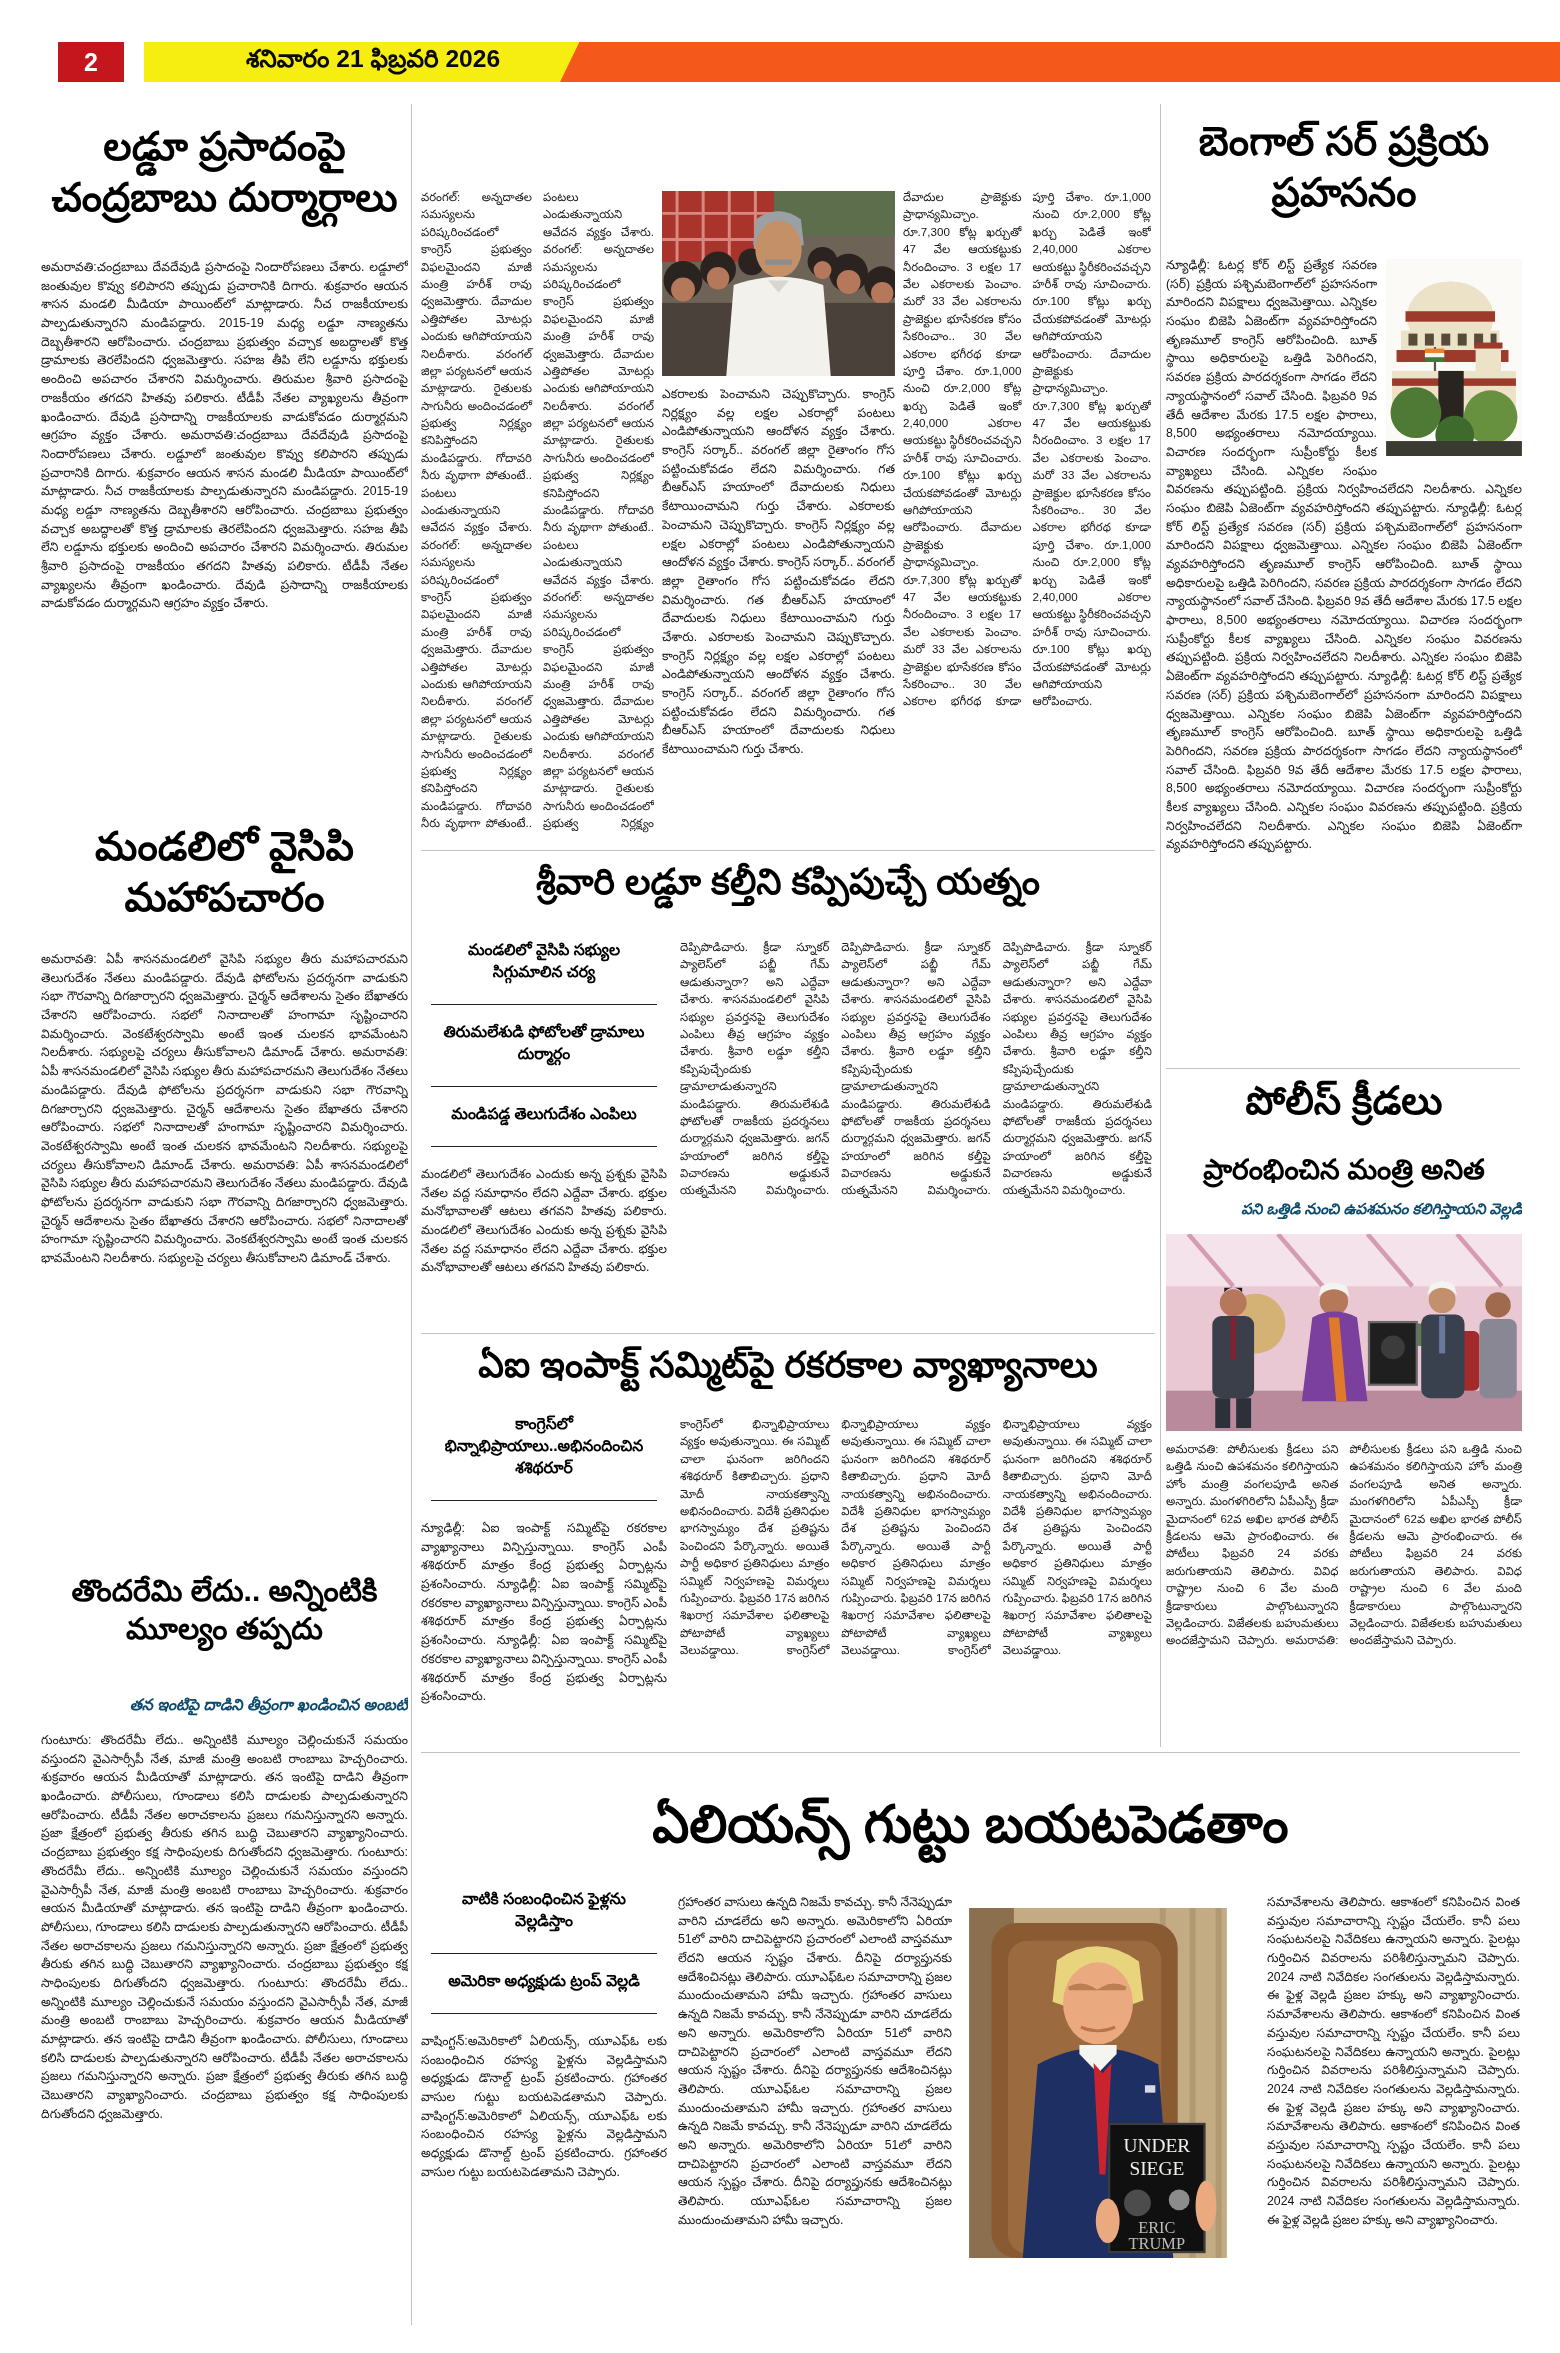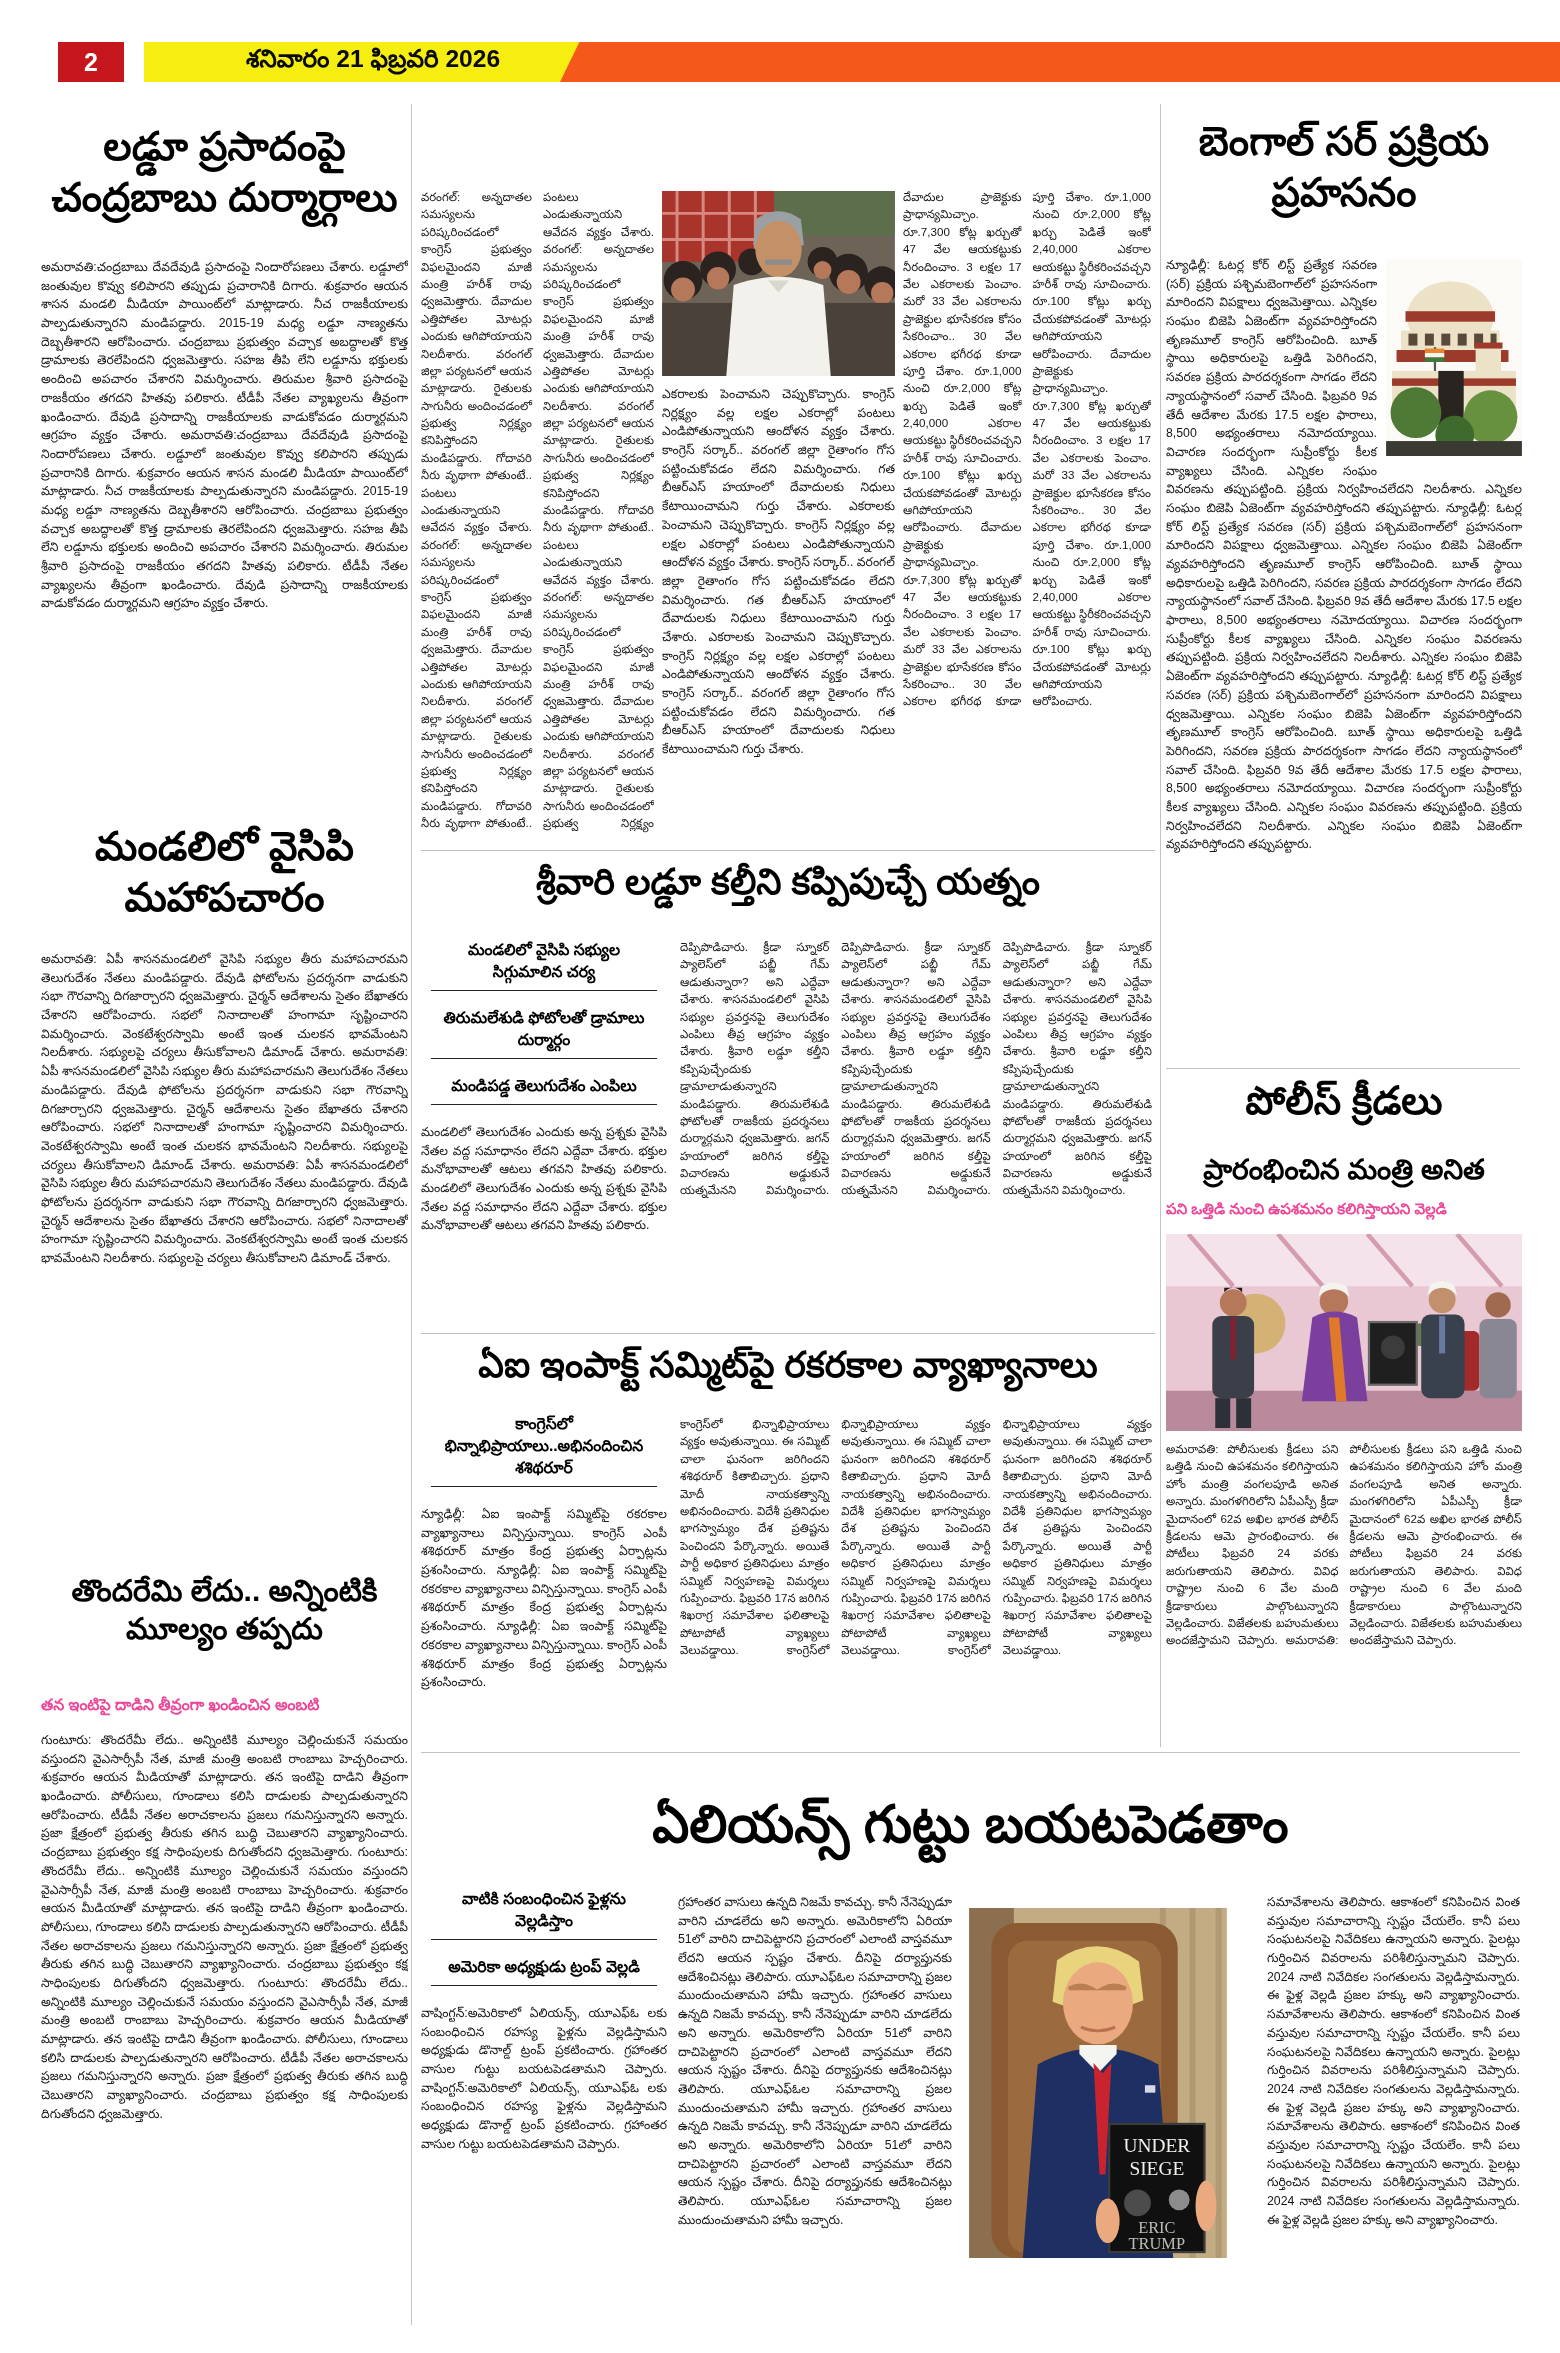--- a/index.html
+++ b/index.html
@@ -18,23 +18,23 @@
   .hline{background:#c2c2c2;height:0.7px;}
   
   .hl{font-weight:bold;color:#000;text-align:center;line-height:1.28;}
   .hl-42{font-size:40px;}
   .hl-40{font-size:30px;}
   .hl-46{font-size:34px;}
   .hl-48{font-size:36px;}
   .hl-52{font-size:39px;}
   .hl-38{font-size:28px;}
   .hl-70{font-size:52px;line-height:1.15;}
-  .sub-pink{color:#ec4899;font-weight:bold;font-size:15.7px;text-align:left;}
+  .sub-pink{color:#0c4a6e;font-weight:bold;font-size:15.7px;text-align:right;font-style:italic;}
   .sub-ul{font-weight:bold;font-size:15.7px;text-align:center;color:#000;
-          border-bottom:1.5px solid #222;padding-bottom:5px;margin:0 10.4px 18px 10.4px;}
+          border-bottom:1.5px solid #222;padding-bottom:19px;margin:0 10.4px 18px 10.4px;}
   .body-text{font-size:12.3px;line-height:1.52;text-align:justify;color:#141414;}
   .body-sm{font-size:11.6px;line-height:1.5;text-align:justify;color:#141414;}
   .cols2{column-count:2;column-gap:11.2px;}
   .cols3{column-count:3;column-gap:12px;}
   .photo{display:block;}
   .float-photo{float:right;width:136px;height:197px;margin:3px 0 7.5px 9px;}
   svg{display:block;}
 </style>
 </head>
 <body>

